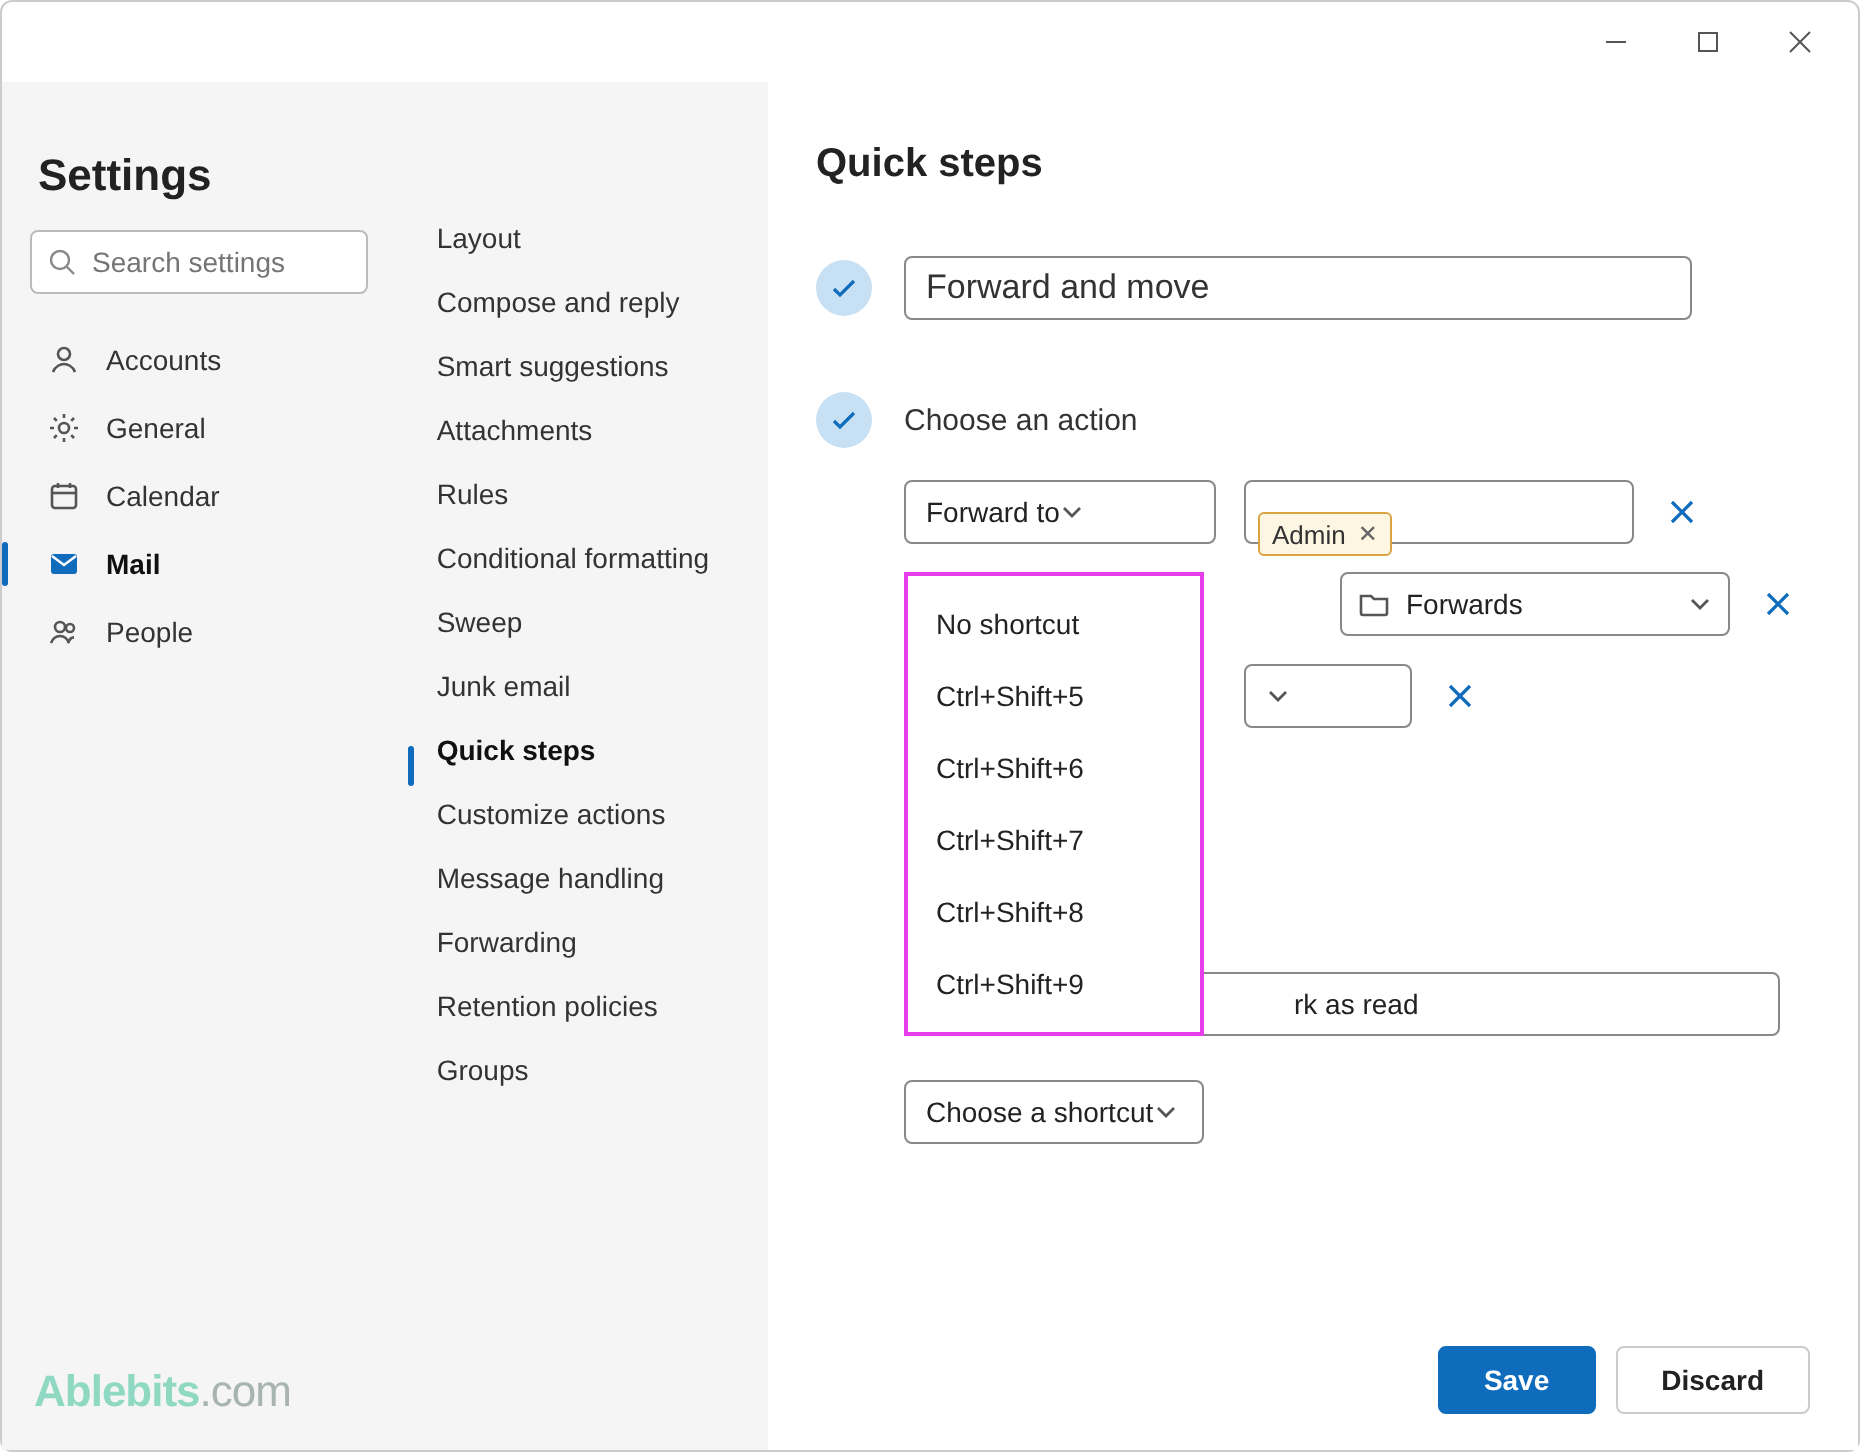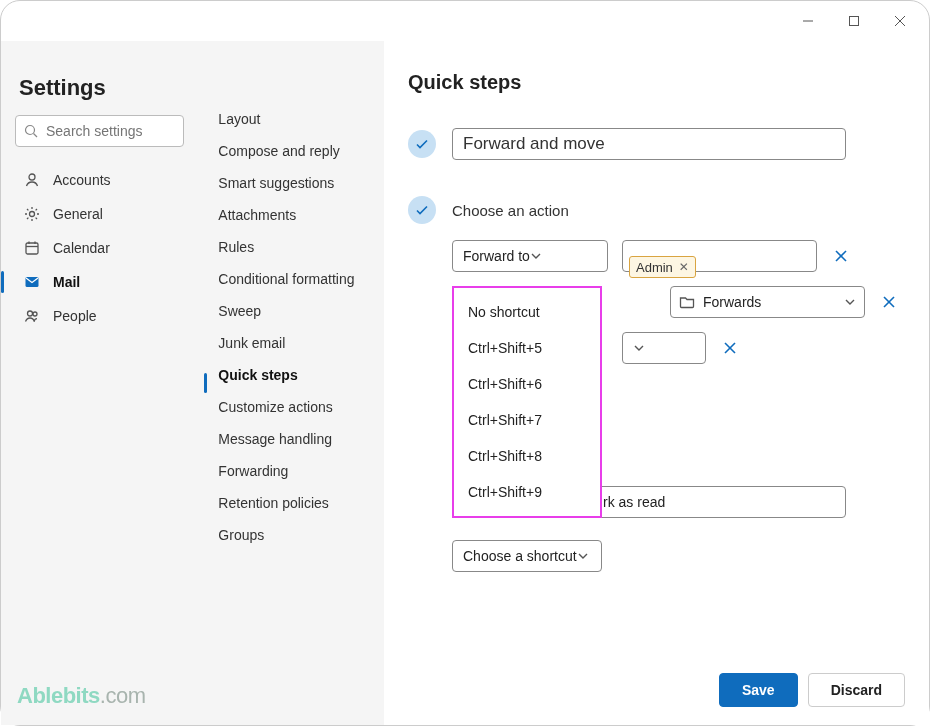--- a/index.html
+++ b/index.html
@@ -1,20 +1,20 @@
 <!DOCTYPE html>
 <html><head>
 <meta charset="utf-8">
 <style>
 * { box-sizing: border-box; margin: 0; padding: 0; font-family: "Segoe UI", -apple-system, sans-serif; }
 html, body { width: 930px; height: 726px; overflow: hidden; }
 .window {
   width: 930px; height: 726px;
   border: 1px solid #ccc;
-  border-radius: 20px;
+  border-radius: 6px;
   background: #fff;
   display: flex;
   flex-direction: column;
   position: relative;
 }
 .titlebar {
   height: 40px;
   display: flex;
   justify-content: flex-end;
   align-items: center;
@@ -238,20 +238,21 @@
 .mark-read-box {
   margin-top: 108px;
   width: 394px;
   height: 32px;
   border: 1px solid #888;
   border-radius: 4px;
   display: flex; align-items: center;
   padding: 0 10px 0 150px;
   font-size: 14px;
   color: #222;
+  margin-left: 44px;
 }
 .shortcut-dd { margin-top: 8px; }
 
 .popup {
   position: absolute;
   left: 0; top: 46px;
   width: 150px;
   border: 2px solid #e83eea;
   background: #fff;
   padding: 6px 0;

